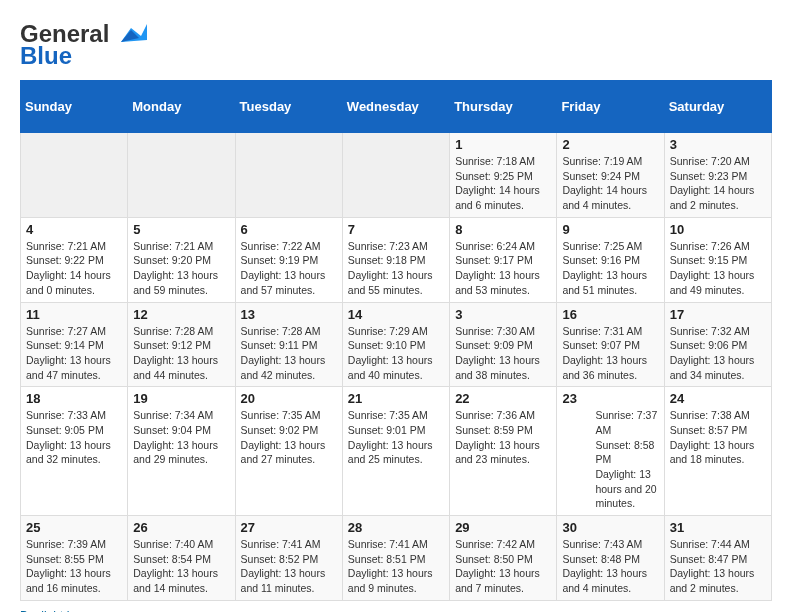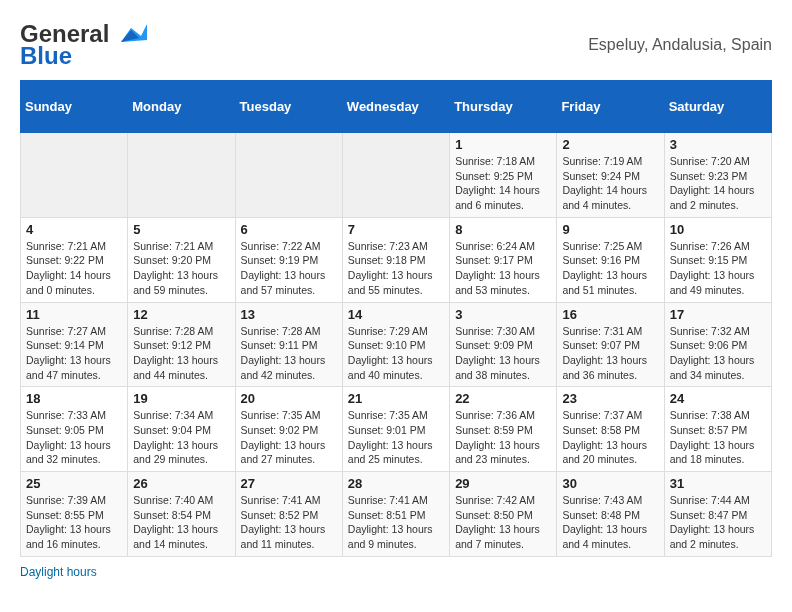--- a/index.html
+++ b/index.html
@@ -87,21 +87,20 @@
     <div style="display:flex;align-items:center;gap:2px;">
       <span style="font-size:24px;font-weight:bold;color:#333;">General</span>
       <svg width="36" height="24" viewBox="0 0 36 24">
         <polygon points="10,20 20,6 30,14 36,2 36,18" fill="#2196F3"></polygon>
         <polygon points="10,20 20,8 28,16" fill="#1565C0"></polygon>
       </svg>
     </div>
     <span style="font-size:24px;font-weight:bold;color:#1565C0;margin-top:-6px;">Blue</span>
   </div>
   <div class="title-section">
-    <div class="subtitle">Espeluy, Andalusia, Spain</div>
   </div>
 </div>
 
 <table>
   <thead>
     <tr>
     <th>Sunday</th>
         <th>Monday</th>
         <th>Tuesday</th>
         <th>Wednesday</th>
@@ -249,21 +248,21 @@
 Daylight: 13 hours and 25 minutes.</div>
         </td>
         <td>
           <div class="day-number">22</div>
           <div class="day-info" style="white-space: pre-line;">Sunrise: 7:36 AM
 Sunset: 8:59 PM
 Daylight: 13 hours and 23 minutes.</div>
         </td>
         <td>
           <div class="day-number">23</div>
-          <div class="day-info" style="white-space: pre-line;">Sunrise: 7:37 AM
+          <div class="day-info" style="white-space: pre-line; margin-left: 33px;">Sunrise: 7:37 AM
 Sunset: 8:58 PM
 Daylight: 13 hours and 20 minutes.</div>
         </td>
         <td>
           <div class="day-number">24</div>
           <div class="day-info" style="white-space: pre-line;">Sunrise: 7:38 AM
 Sunset: 8:57 PM
 Daylight: 13 hours and 18 minutes.</div>
         </td>
       </tr>

